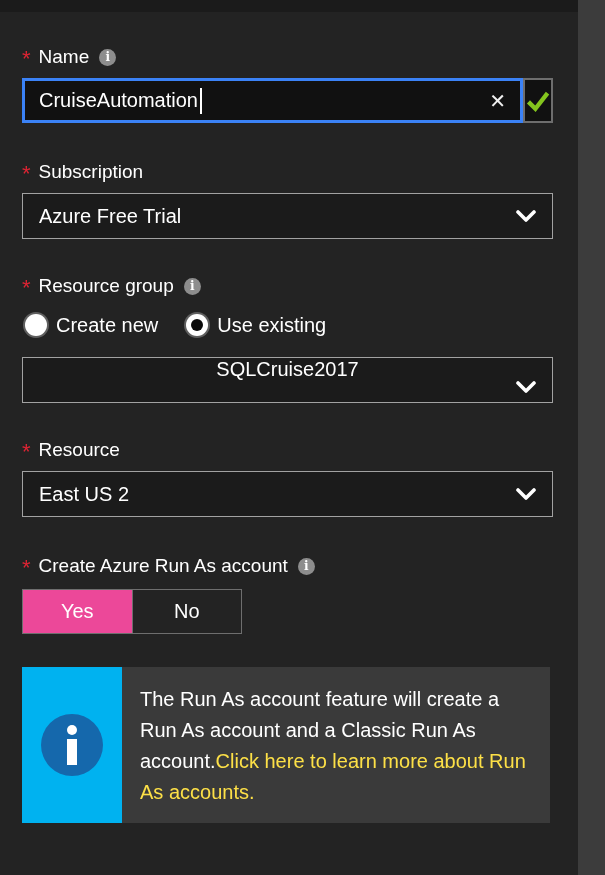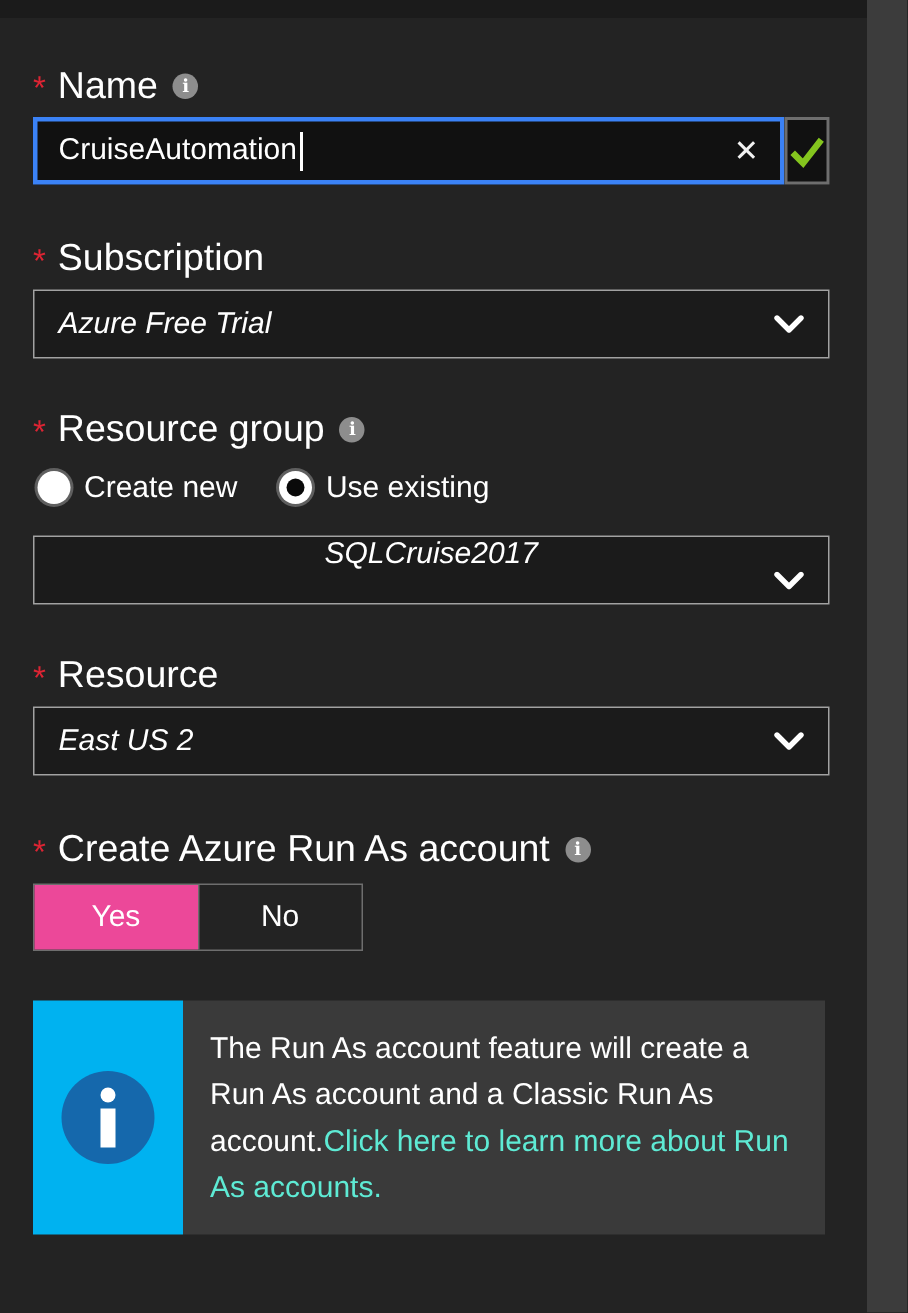--- a/index.html
+++ b/index.html
@@ -9,21 +9,21 @@
     font-family:"Liberation Sans","DejaVu Sans",sans-serif;
     position:relative;overflow:hidden;
     color:#ffffff;
   }
   .top-strip{position:absolute;top:0;left:0;width:605px;height:12px;background:#1b1b1b;}
   .scrollbar-strip{position:absolute;top:0;right:0;width:27px;height:875px;background:#3c3c3c;}
   .content{position:absolute;left:22px;top:0;width:531px;}
 
   .label-row{display:flex;align-items:center;gap:8px;height:26px;}
   .required-star{color:#dc2433;font-size:22px;line-height:26px;margin-top:4px;}
-  .field-label{font-size:25px;color:#ffffff;}
+  .field-label{font-size:19px;color:#ffffff;}
   .info-dot{
     width:17px;height:17px;border-radius:50%;background:#8d8d8d;
     color:#ffffff;font-size:12px;font-weight:bold;font-family:"DejaVu Serif",serif;
     display:flex;align-items:center;justify-content:center;margin-left:2px;
   }
 
   
   .input-complex{display:flex;margin-top:8px;height:45px;}
   .text-input{
     flex:1;box-sizing:border-box;border:3px solid #3b82f6;background:#111111;
@@ -35,21 +35,21 @@
   .clear-x{margin-left:auto;color:#f2f2f2;font-size:20px;line-height:1;cursor:pointer;}
   .valid-box{
     width:30px;box-sizing:border-box;border:2px solid #6e6e6e;background:#111111;
     display:flex;align-items:center;justify-content:center;
   }
 
   
   .dropdown{
     box-sizing:border-box;height:46px;margin-top:8px;
     border:1px solid #a2a2a2;background:#1b1b1b;
-    display:flex;align-items:center;padding:0 16px;cursor:pointer;font-style:italic;
+    display:flex;align-items:center;padding:0 16px;cursor:pointer;
   }
   .dropdown-value{font-size:20px;color:#ffffff;}
   .chevron{margin-left:auto;display:flex;align-items:center;}
 
   
   .radio-row{display:flex;align-items:center;gap:28px;margin-top:8px;height:36px;padding-left:3px;}
   .radio-option{display:flex;align-items:center;gap:9px;cursor:pointer;}
   .radio-circle{
     width:22px;height:22px;border-radius:50%;background:#ffffff;
     box-shadow:0 0 0 2px #5f5f5f;display:flex;align-items:center;justify-content:center;
@@ -76,21 +76,21 @@
   .info-circle{
     width:62px;height:62px;border-radius:50%;background:#1568ac;
     display:flex;flex-direction:column;align-items:center;justify-content:center;gap:4px;
   }
   .info-circle .i-dot{width:10px;height:10px;border-radius:50%;background:#ffffff;}
   .info-circle .i-bar{width:10px;height:26px;background:#ffffff;}
   .info-body{
     flex:1;background:#3a3a3a;padding:17px 16px 15px 18px;box-sizing:border-box;
     font-size:20px;line-height:31px;color:#ffffff;
   }
-  .info-link{color:#5eead4;cursor:pointer;}
+  .info-link{color:#fde047;cursor:pointer;}
 </style>
 </head>
 <body>
 
 <div class="top-strip"></div>
 <div class="scrollbar-strip"></div>
 
 <div class="content">
 
   <div class="label-row" style="margin-top:44px;">

